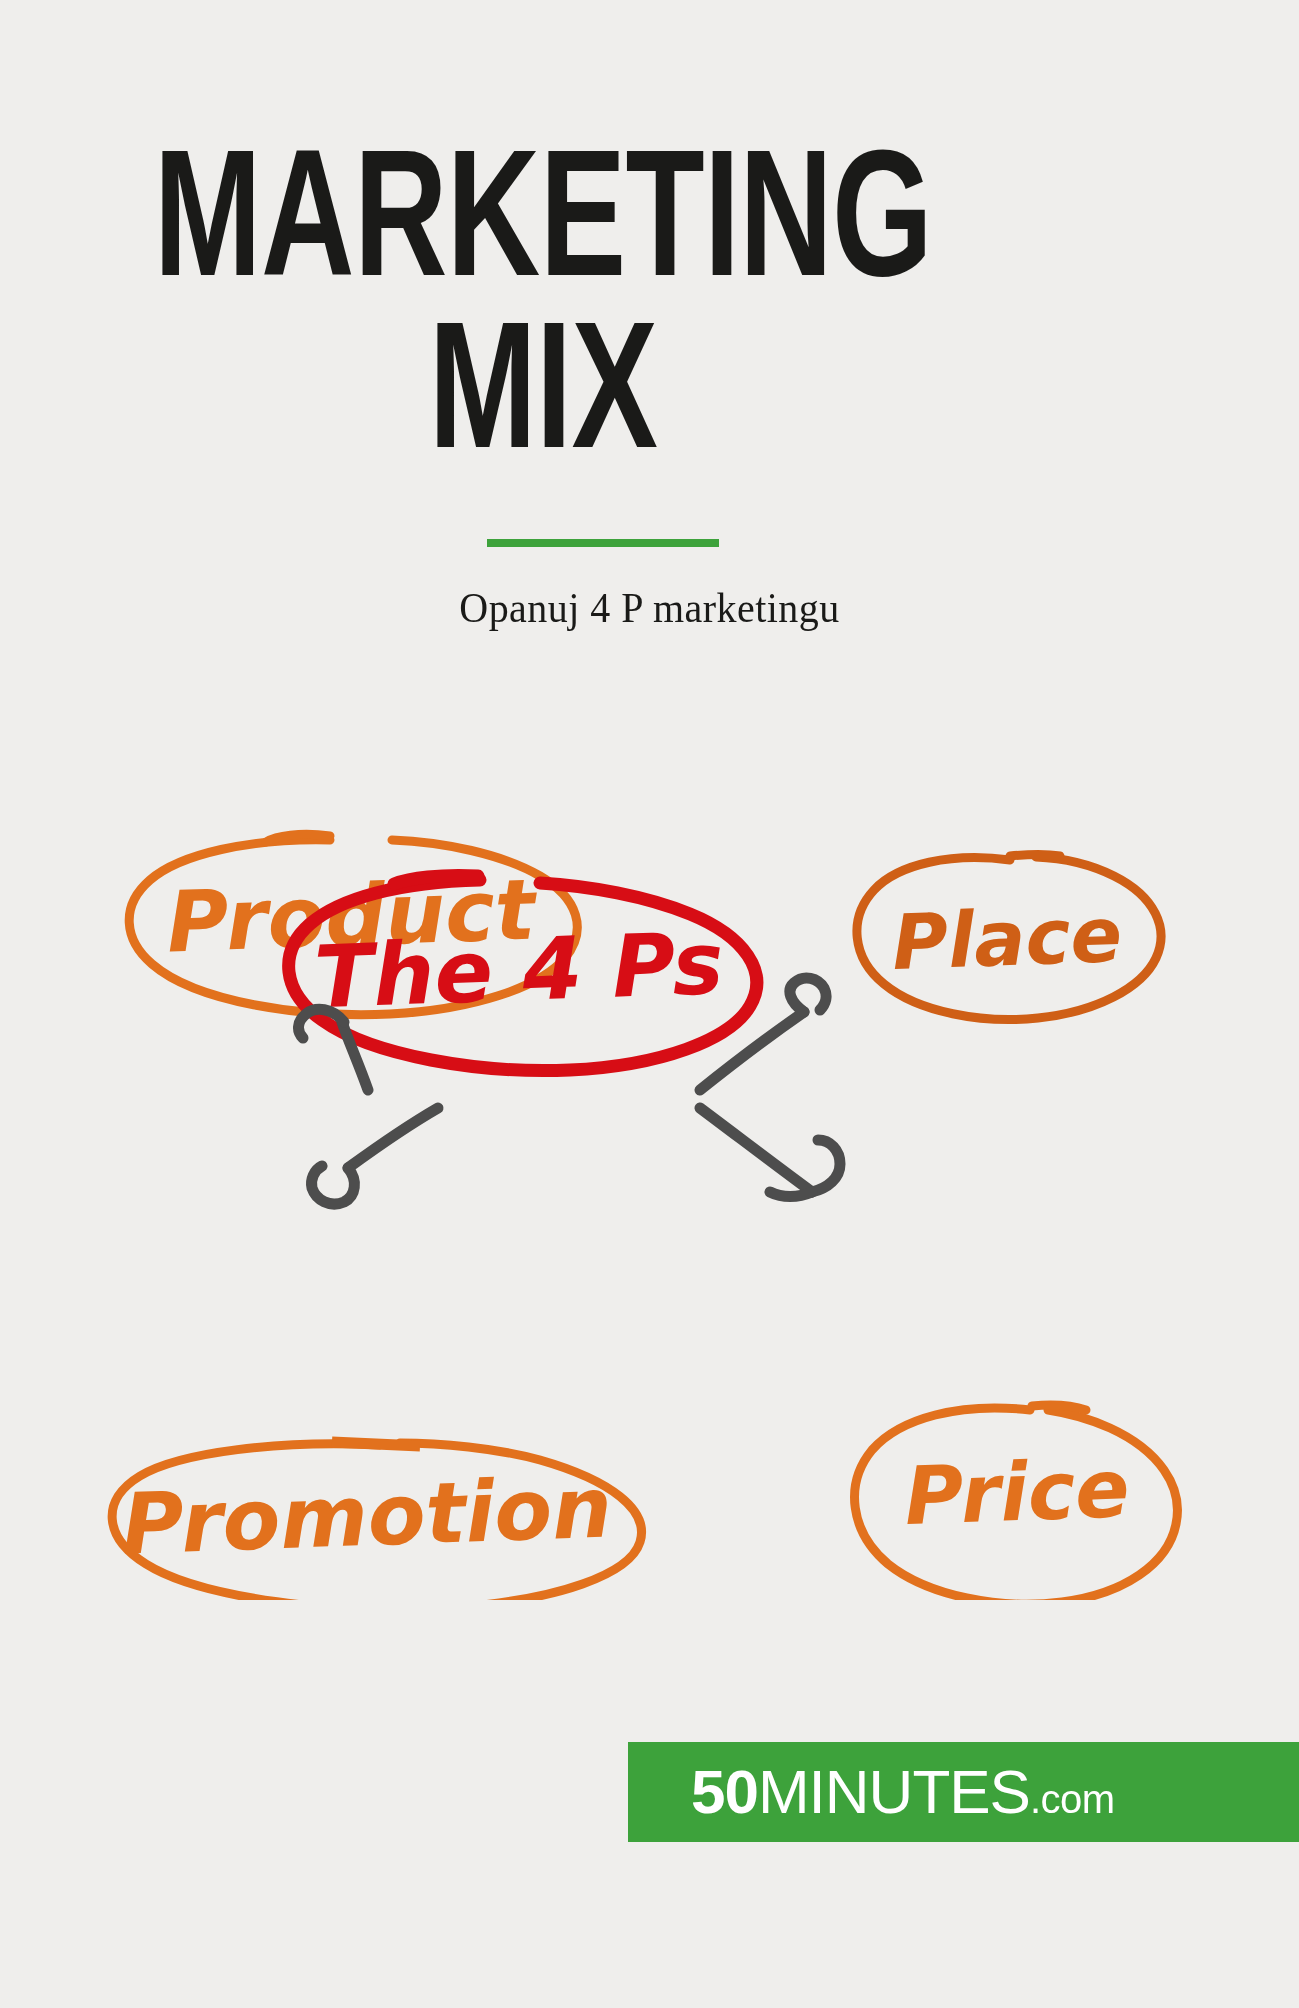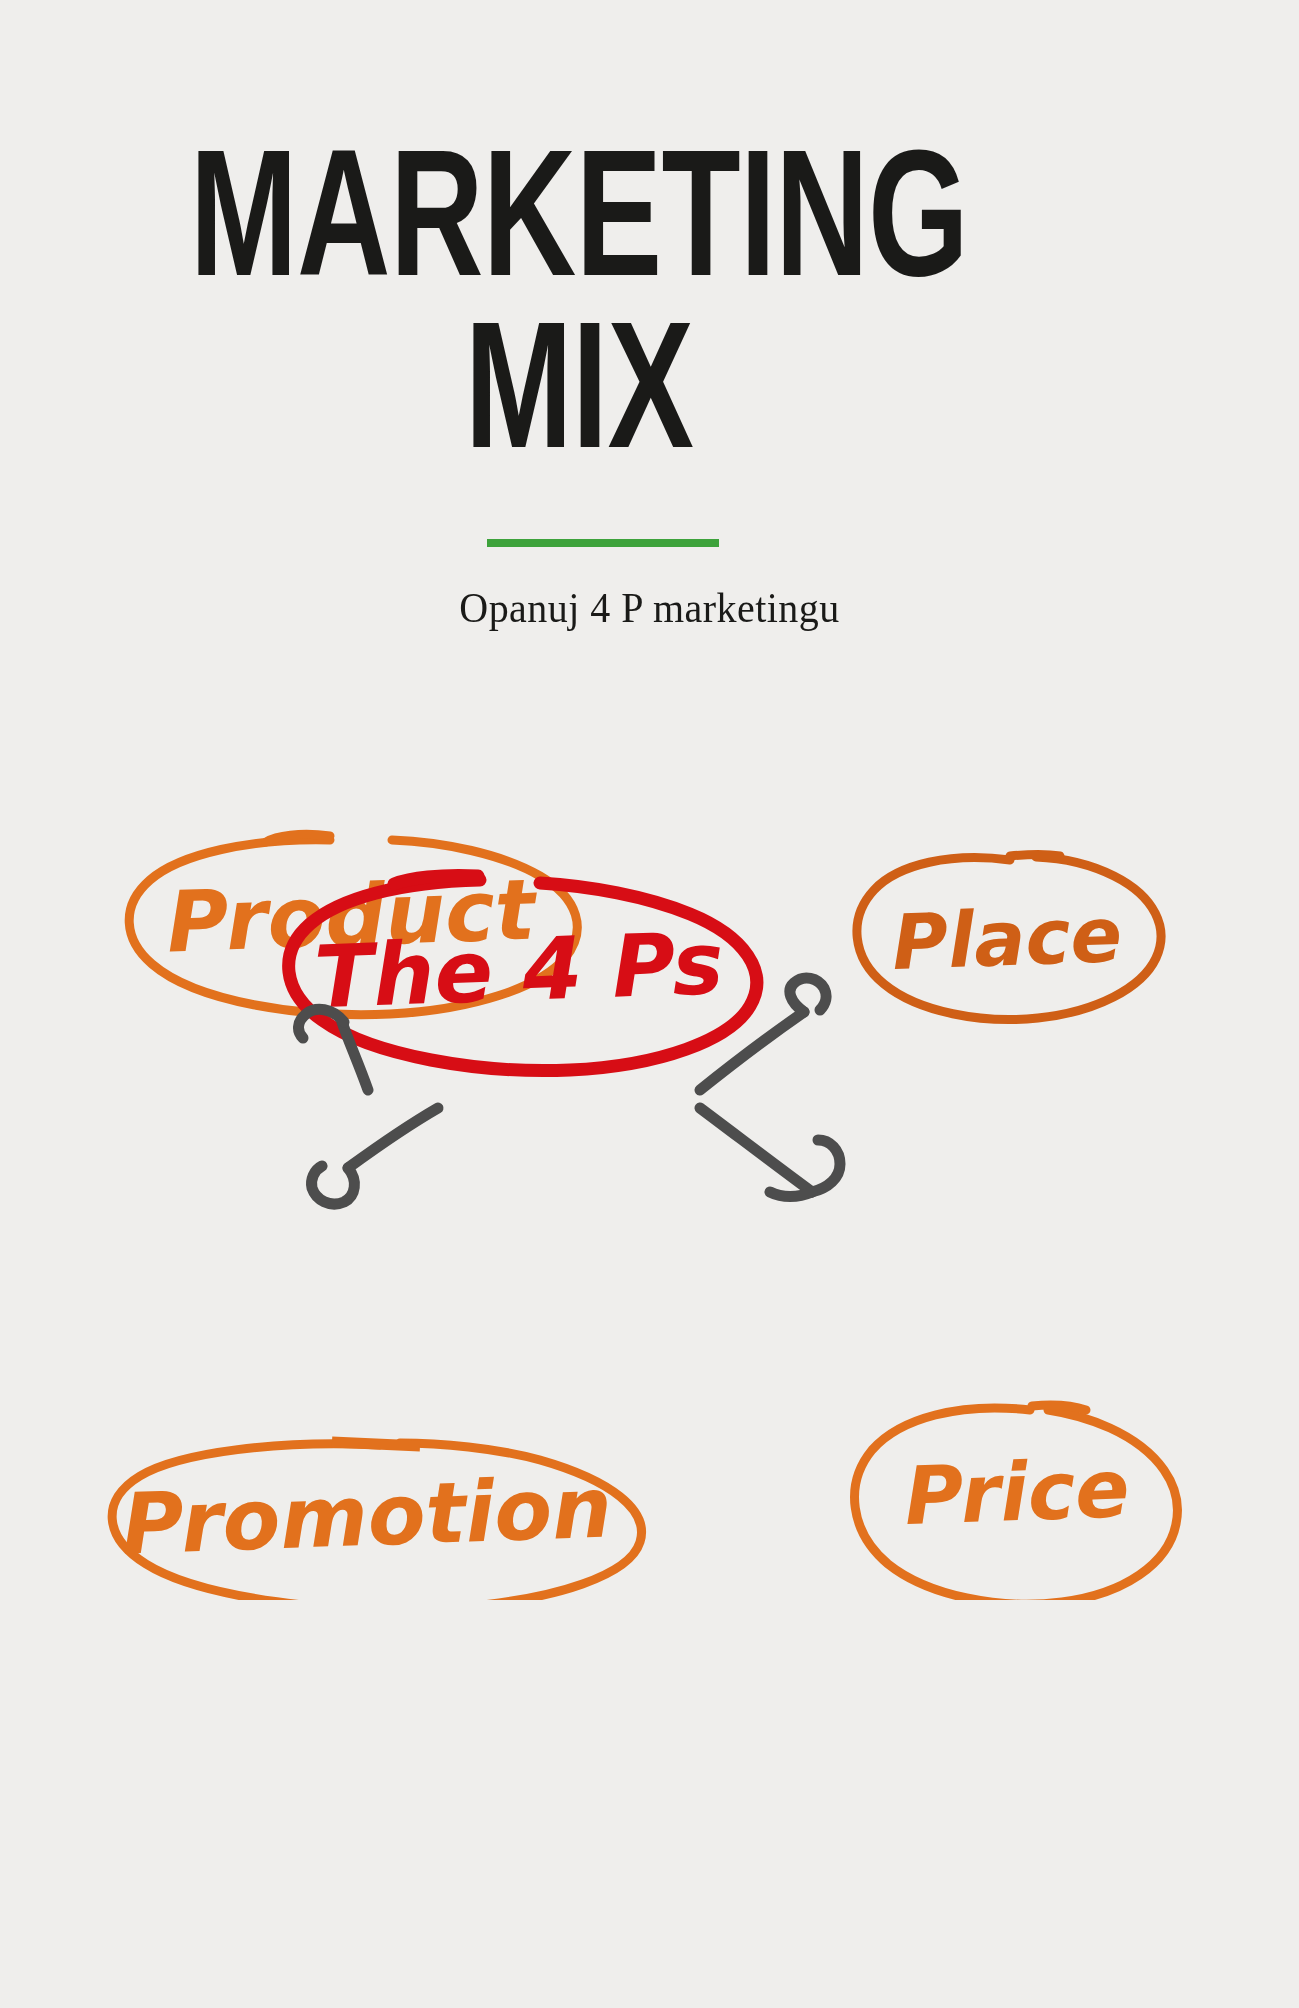--- a/index.html
+++ b/index.html
@@ -16,21 +16,20 @@
     font-family: "Liberation Sans", sans-serif;
   }
 
   
   .title-block {
     position: absolute;
     left: 0;
     top: 130px;
     width: 1086px;
     text-align: center;
-    padding-left: 36px;
   }
   .title-line {
     display: block;
     font-family: "Liberation Sans Narrow", "Liberation Sans", sans-serif;
     font-weight: 700;
     color: #1a1a18;
     letter-spacing: -1px;
     line-height: 0.92;
     transform: scaleX(0.72);
     transform-origin: center center;
@@ -213,14 +212,17 @@
 
       <g>
         <path d="M 700 468 C 740 498 782 530 812 552" fill="none" stroke="#4d4d4d" stroke-width="11" stroke-linecap="round"></path>
         <path d="M 812 552 C 828 548 840 538 840 524 C 840 510 830 500 818 500" fill="none" stroke="#4d4d4d" stroke-width="11" stroke-linecap="round" stroke-linejoin="round"></path>
         <path d="M 812 552 C 798 558 782 558 770 552" fill="none" stroke="#4d4d4d" stroke-width="11" stroke-linecap="round" stroke-linejoin="round"></path>
       </g>
 
     </svg>
   </div>
 
+  <div class="logo-bar">
+    <span class="logo-text"><span class="logo-50">50</span><span class="logo-minutes">MINUTES</span><span class="logo-com">.com</span></span>
+  </div>
 
 </div>
 
 </body></html>

